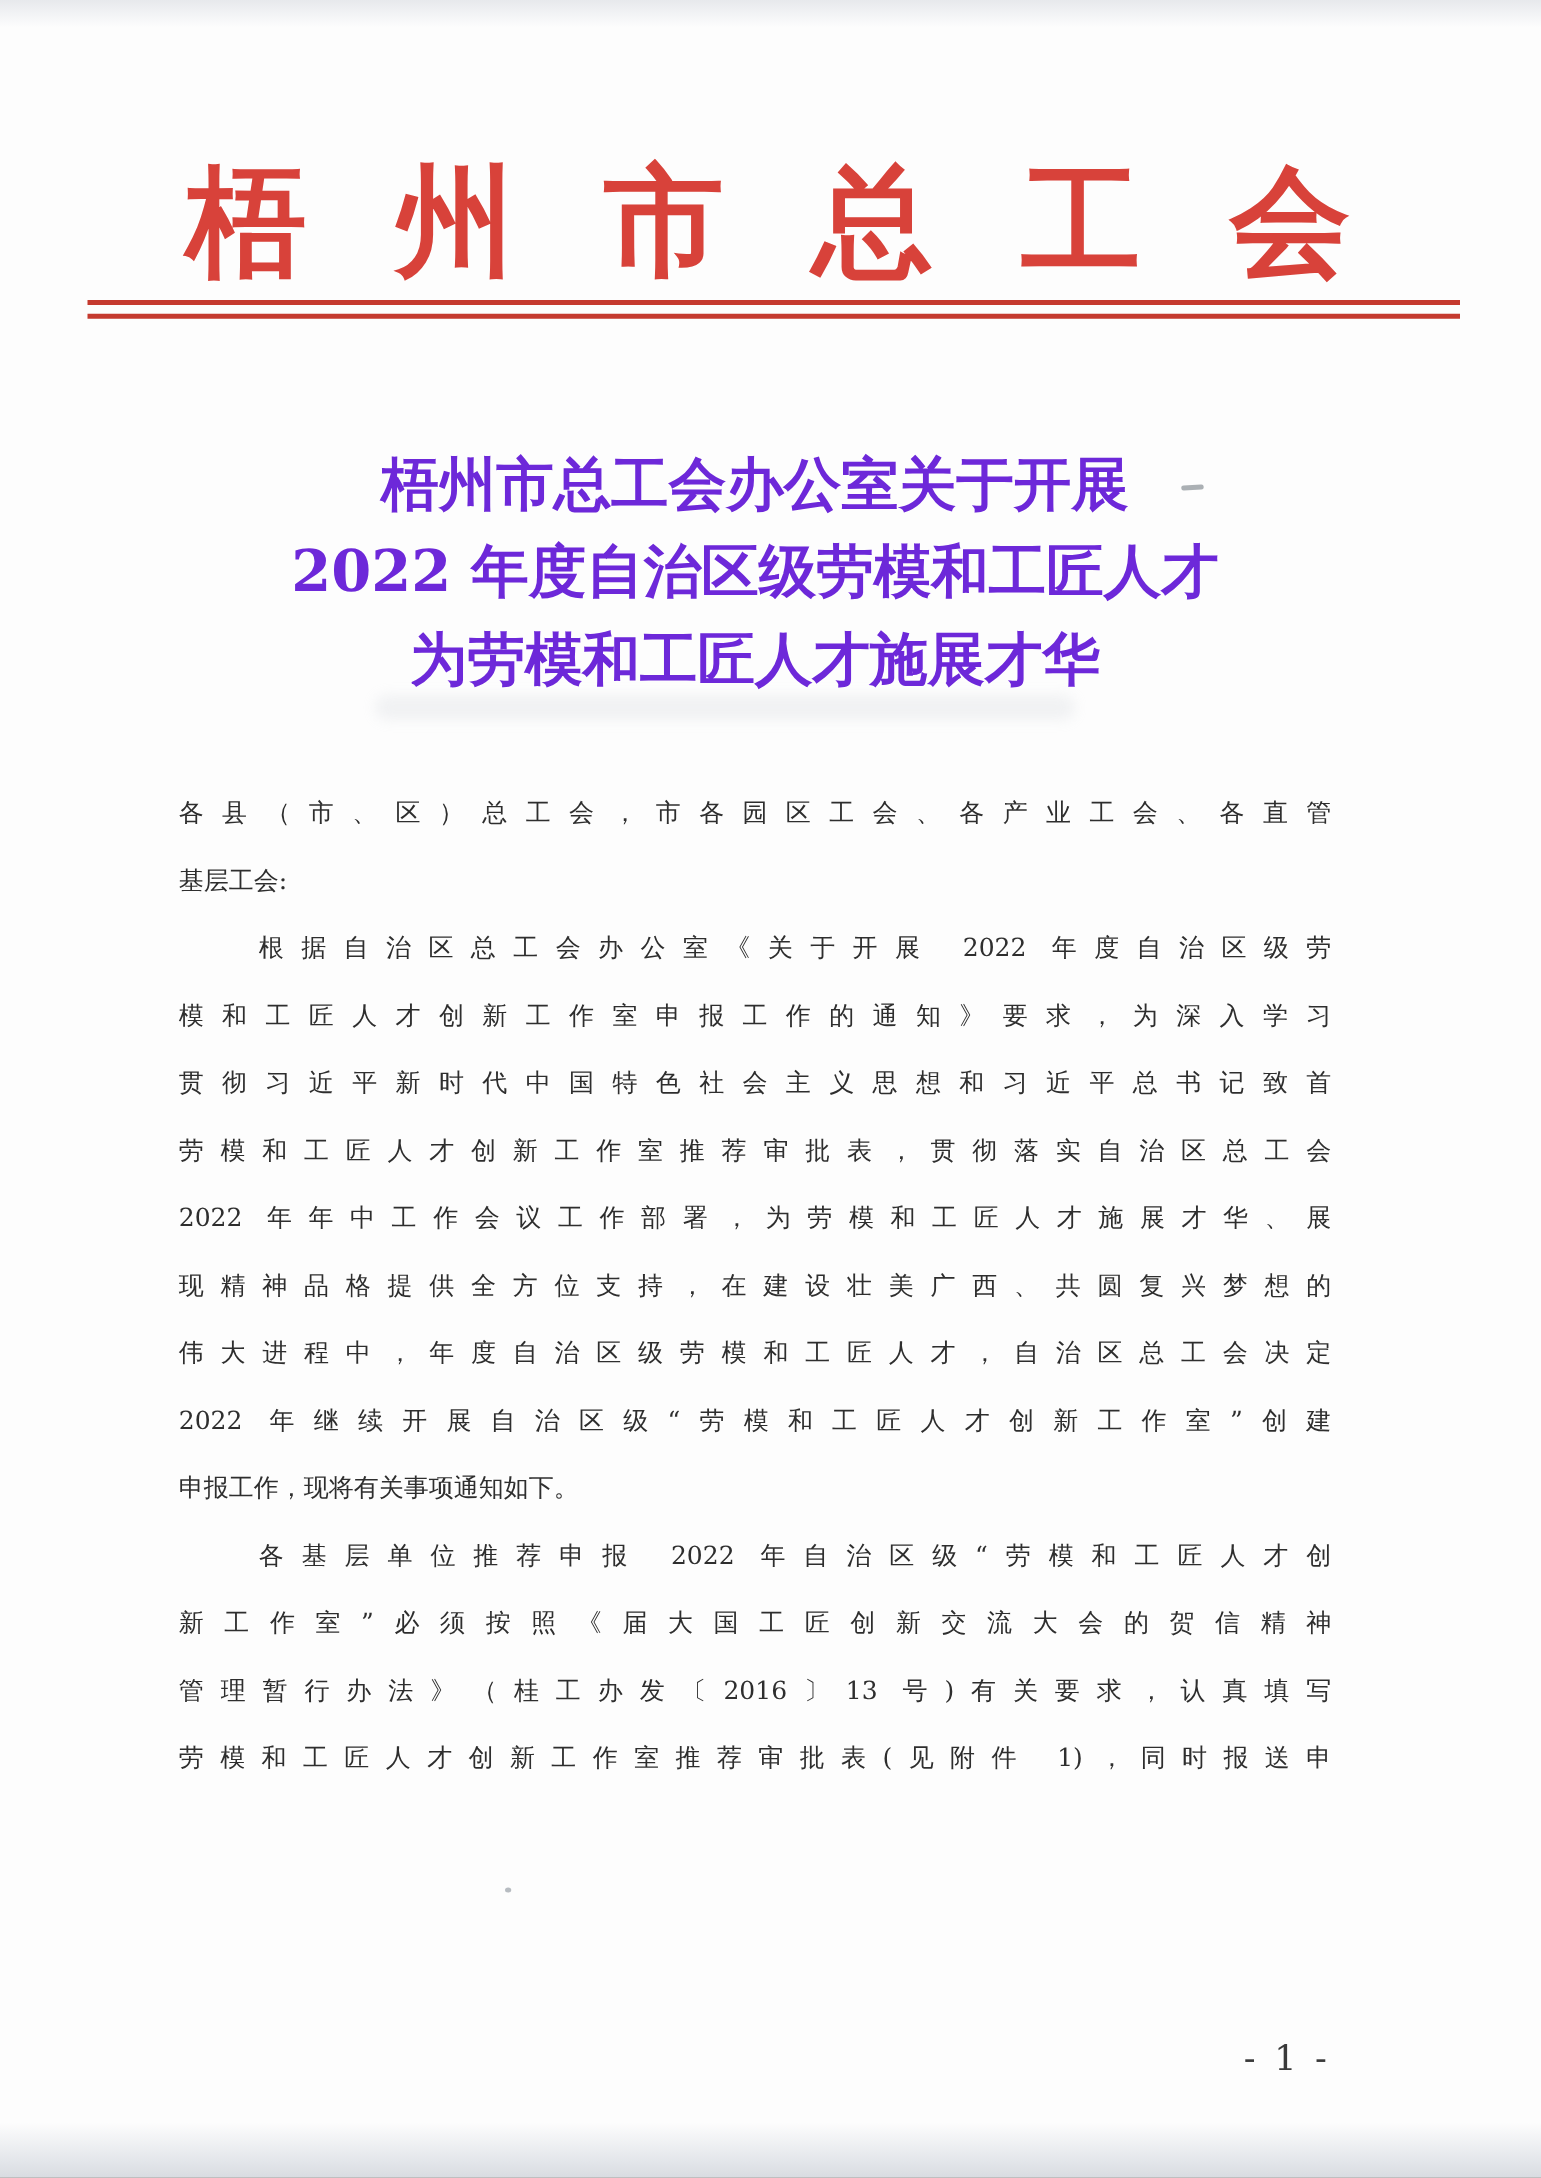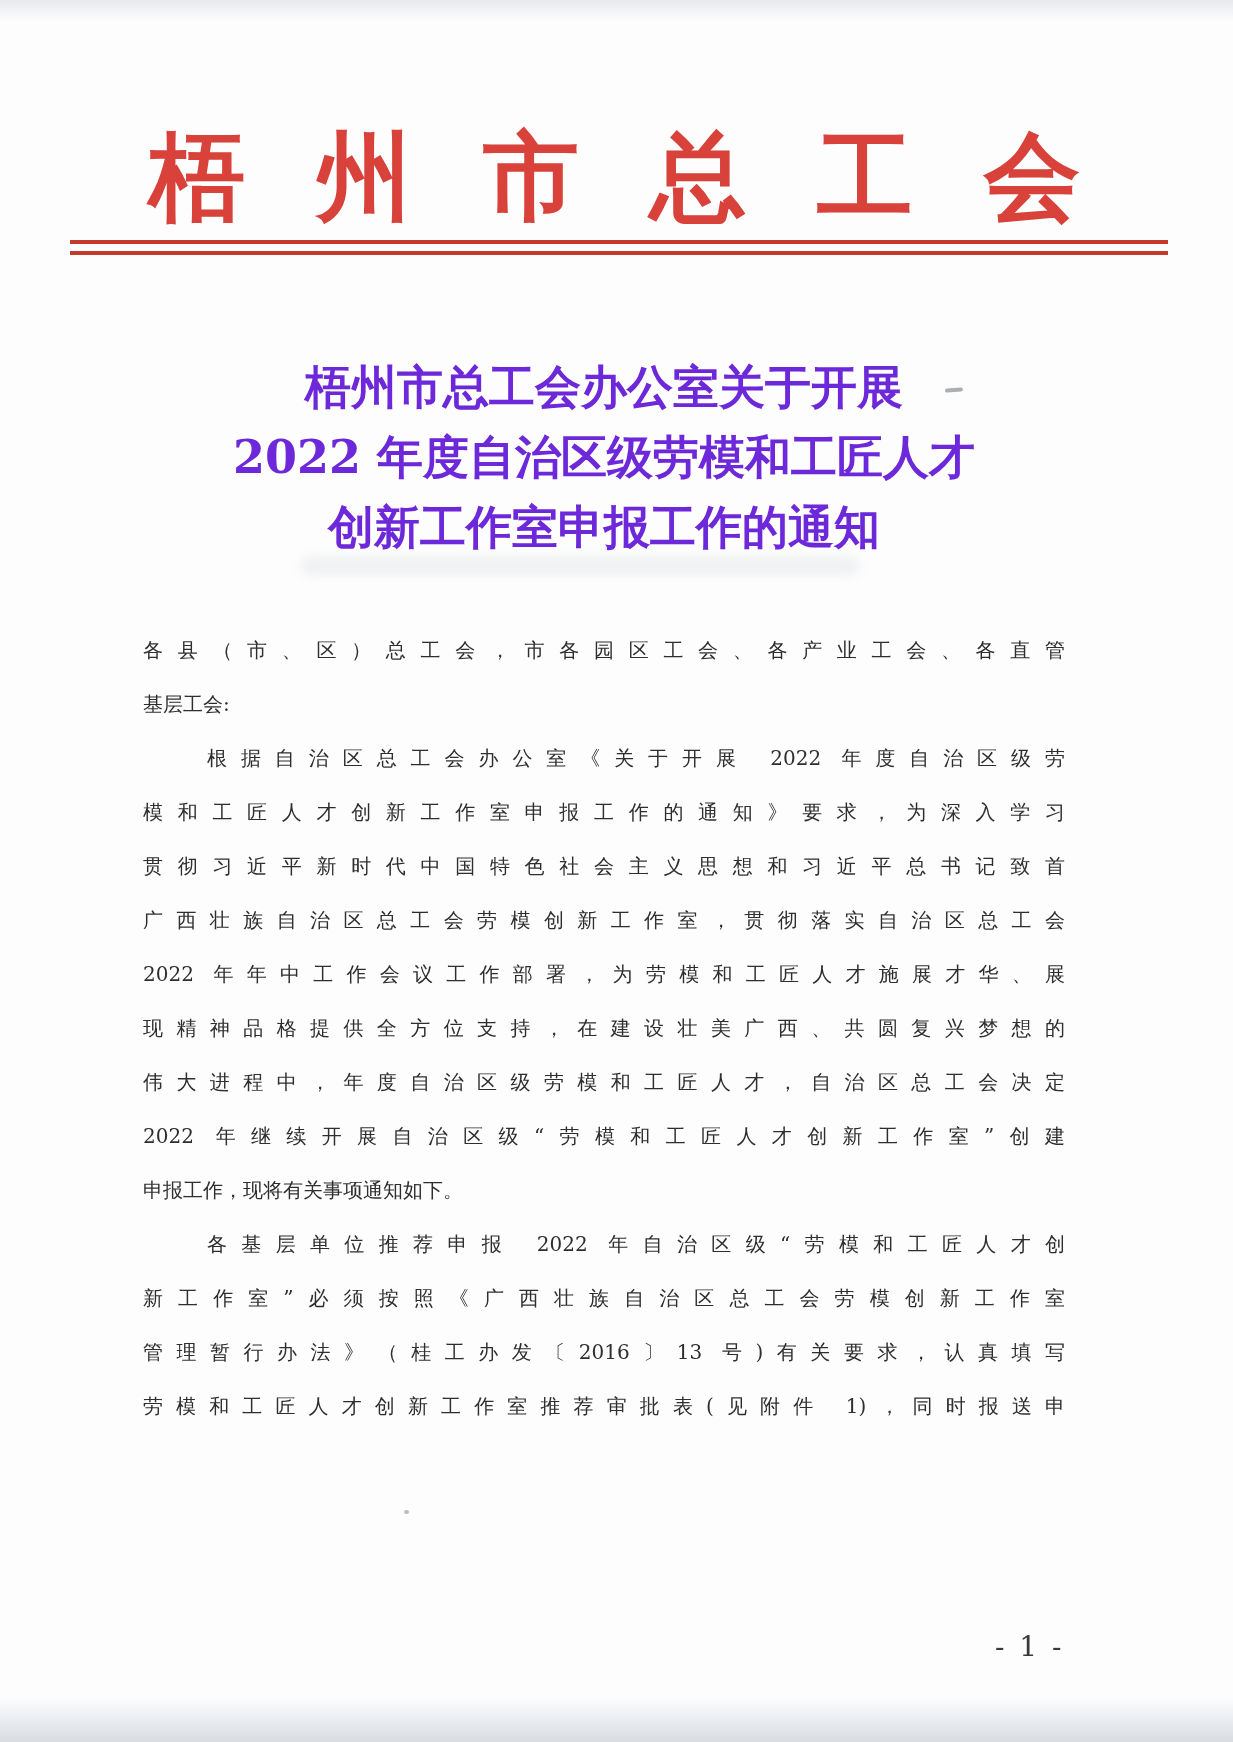--- a/index.html
+++ b/index.html
@@ -96,36 +96,36 @@
     <span>工</span>
     <span>会</span>
   </div>
 
   <div class="red-rule rule-1"></div>
   <div class="red-rule rule-2"></div>
 
   <div class="doc-title">
     <div>梧州市总工会办公室关于开展</div>
     <div>2022 年度自治区级劳模和工匠人才</div>
-    <div>创新工作室申报工作的通知</div>
+    <div>为劳模和工匠人才施展才华</div>
   </div>
 
   <div class="body-block">
     <div class="line just">各县（市、区）总工会，市各园区工会、各产业工会、各直管</div>
     <div class="line">基层工会:</div>
     <div class="line just indent">根据自治区总工会办公室《关于开展 2022 年度自治区级劳</div>
     <div class="line just">模和工匠人才创新工作室申报工作的通知》要求，为深入学习</div>
     <div class="line just">贯彻习近平新时代中国特色社会主义思想和习近平总书记致首</div>
-    <div class="line just">广西壮族自治区总工会劳模创新工作室，贯彻落实自治区总工会</div>
+    <div class="line just">劳模和工匠人才创新工作室推荐审批表，贯彻落实自治区总工会</div>
     <div class="line just">2022 年年中工作会议工作部署，为劳模和工匠人才施展才华、展</div>
     <div class="line just">现精神品格提供全方位支持，在建设壮美广西、共圆复兴梦想的</div>
     <div class="line just">伟大进程中，年度自治区级劳模和工匠人才，自治区总工会决定</div>
     <div class="line just">2022 年继续开展自治区级“劳模和工匠人才创新工作室”创建</div>
     <div class="line">申报工作，现将有关事项通知如下。</div>
     <div class="line just indent">各基层单位推荐申报 2022 年自治区级“劳模和工匠人才创</div>
-    <div class="line just">新工作室”必须按照《广西壮族自治区总工会劳模创新工作室</div>
+    <div class="line just">新工作室”必须按照《届大国工匠创新交流大会的贺信精神</div>
     <div class="line just">管理暂行办法》（桂工办发〔2016〕13 号)有关要求，认真填写</div>
     <div class="line just">劳模和工匠人才创新工作室推荐审批表(见附件 1)，同时报送申</div>
   </div>
 
   <div class="page-number">- 1 -</div>
 
 </div>
 
 </body></html>

